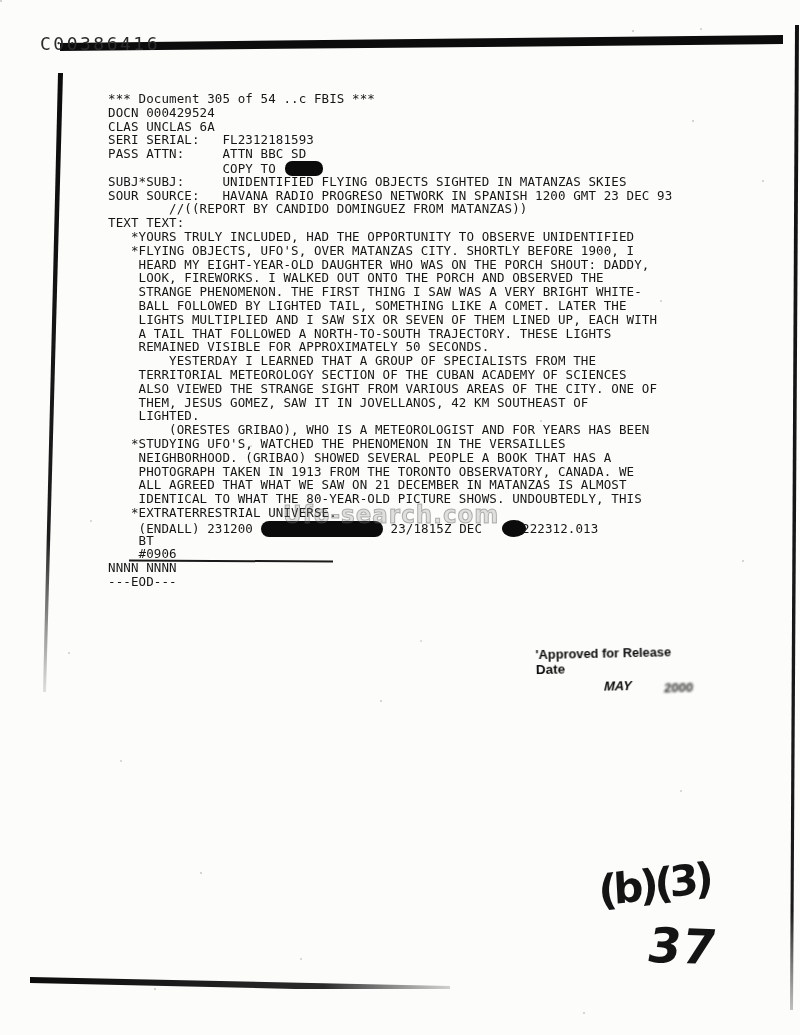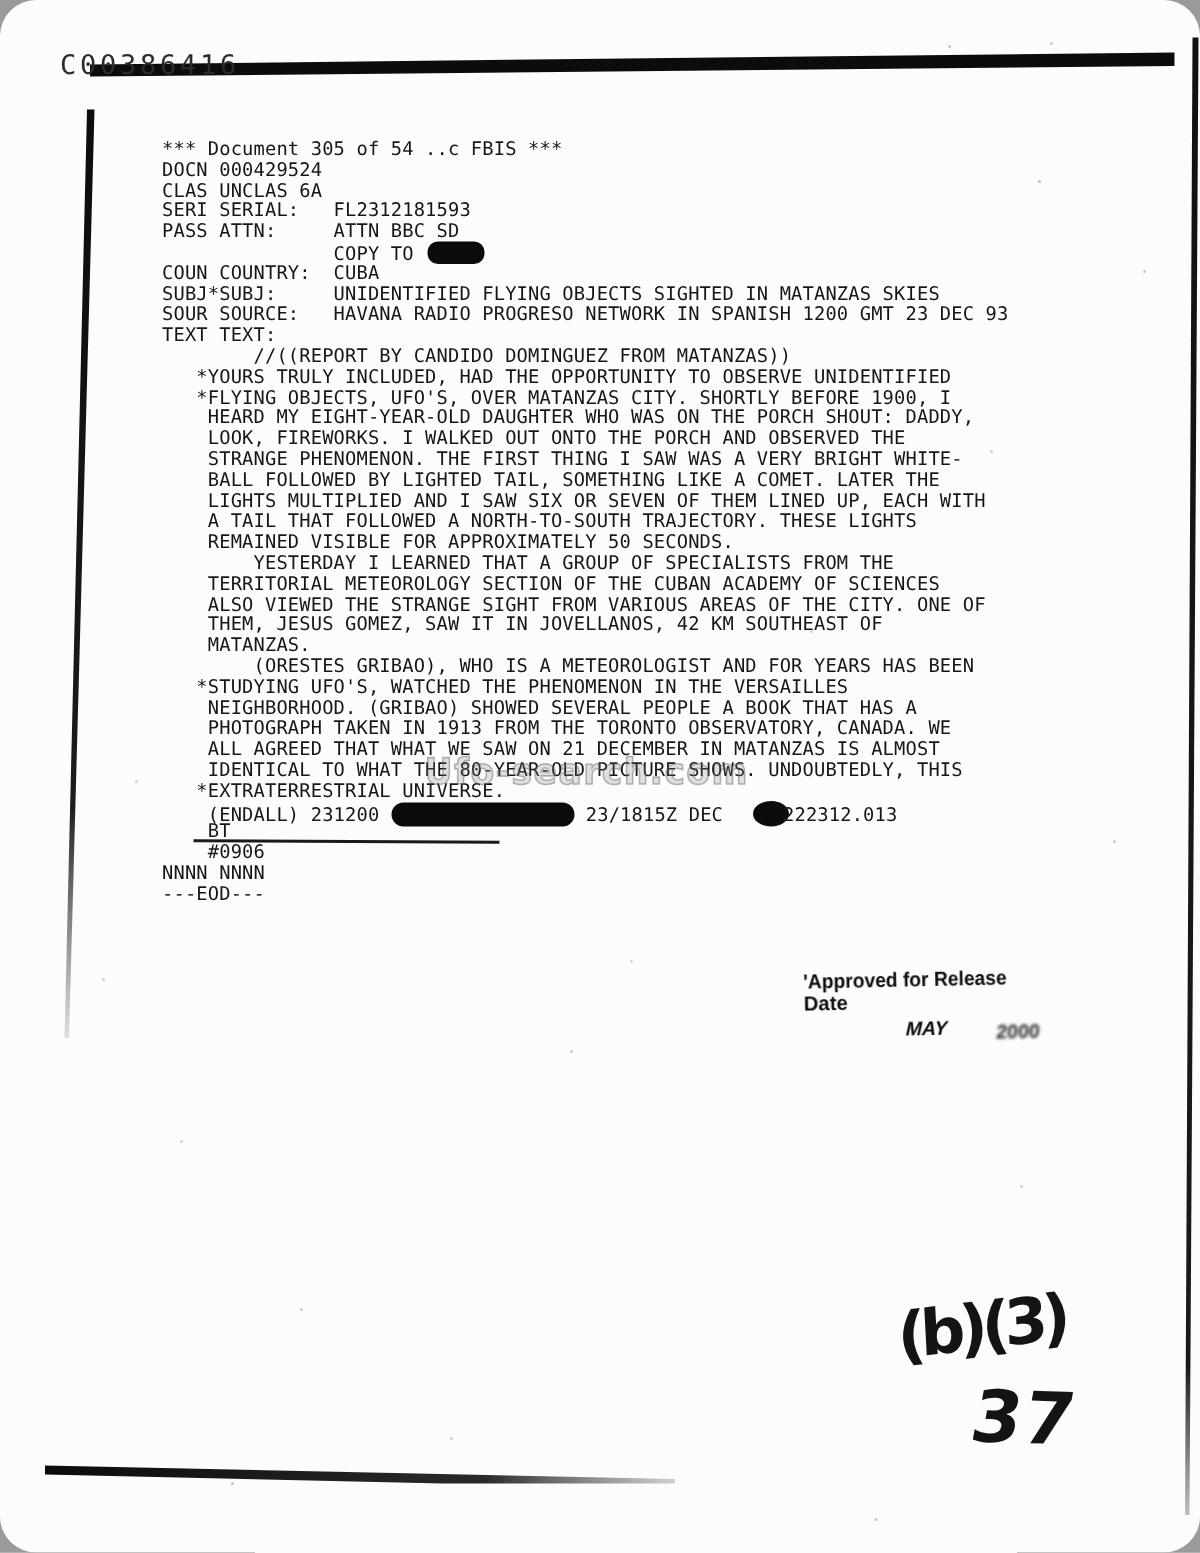--- a/index.html
+++ b/index.html
@@ -1,19 +1,19 @@
 <!DOCTYPE html>
 <html><head>
 <meta charset="utf-8">
 <style>
   html,body{margin:0;padding:0;background:#9a9a9a;}
   .page{
     position:relative;width:800px;height:1035px;margin:0 auto;
     background:#fcfcfa;overflow:hidden;
-    font-family:"DejaVu Sans Mono",monospace;color:#161616;border-radius:24px;
+    font-family:"DejaVu Sans Mono",monospace;color:#161616;
   }
   .artifacts{position:absolute;left:0;top:0;width:800px;height:1035px;pointer-events:none;}
   .doc-number{
     position:absolute;left:40px;top:33px;
     font-family:"DejaVu Sans Mono",monospace;font-size:18px;letter-spacing:2.5px;
     color:#2b2b2b;
   }
   .doc-text{
     position:absolute;left:108px;top:92px;
     font-size:12.5px;line-height:13.8px;font-weight:normal;
@@ -112,39 +112,38 @@
   <div class="doc-text">
     <div>
         <div class="tl">*** Document 305 of 54 ..c FBIS ***</div>
         <div class="tl">DOCN 000429524</div>
         <div class="tl">CLAS UNCLAS 6A</div>
         <div class="tl">SERI SERIAL:   FL2312181593</div>
         <div class="tl">PASS ATTN:     ATTN BBC SD</div>
       </div>
     <div class="tl"><span>               COPY TO </span><span class="copy-blob"></span></div>
     <div>
-        <div class="tl">COUN COUNTRY:  CUBA</div>
         <div class="tl">SUBJ*SUBJ:     UNIDENTIFIED FLYING OBJECTS SIGHTED IN MATANZAS SKIES</div>
         <div class="tl">SOUR SOURCE:   HAVANA RADIO PROGRESO NETWORK IN SPANISH 1200 GMT 23 DEC 93</div>
+        <div class="tl">        //((REPORT BY CANDIDO DOMINGUEZ FROM MATANZAS))</div>
         <div class="tl">TEXT TEXT:</div>
-        <div class="tl">        //((REPORT BY CANDIDO DOMINGUEZ FROM MATANZAS))</div>
         <div class="tl">   *YOURS TRULY INCLUDED, HAD THE OPPORTUNITY TO OBSERVE UNIDENTIFIED</div>
         <div class="tl">   *FLYING OBJECTS, UFO'S, OVER MATANZAS CITY. SHORTLY BEFORE 1900, I</div>
         <div class="tl">    HEARD MY EIGHT-YEAR-OLD DAUGHTER WHO WAS ON THE PORCH SHOUT: DADDY,</div>
         <div class="tl">    LOOK, FIREWORKS. I WALKED OUT ONTO THE PORCH AND OBSERVED THE</div>
         <div class="tl">    STRANGE PHENOMENON. THE FIRST THING I SAW WAS A VERY BRIGHT WHITE-</div>
         <div class="tl">    BALL FOLLOWED BY LIGHTED TAIL, SOMETHING LIKE A COMET. LATER THE</div>
         <div class="tl">    LIGHTS MULTIPLIED AND I SAW SIX OR SEVEN OF THEM LINED UP, EACH WITH</div>
         <div class="tl">    A TAIL THAT FOLLOWED A NORTH-TO-SOUTH TRAJECTORY. THESE LIGHTS</div>
         <div class="tl">    REMAINED VISIBLE FOR APPROXIMATELY 50 SECONDS.</div>
         <div class="tl">        YESTERDAY I LEARNED THAT A GROUP OF SPECIALISTS FROM THE</div>
         <div class="tl">    TERRITORIAL METEOROLOGY SECTION OF THE CUBAN ACADEMY OF SCIENCES</div>
         <div class="tl">    ALSO VIEWED THE STRANGE SIGHT FROM VARIOUS AREAS OF THE CITY. ONE OF</div>
         <div class="tl">    THEM, JESUS GOMEZ, SAW IT IN JOVELLANOS, 42 KM SOUTHEAST OF</div>
-        <div class="tl">    MATANZAS.</div>
+        <div class="tl">    LIGHTED.</div>
         <div class="tl">        (ORESTES GRIBAO), WHO IS A METEOROLOGIST AND FOR YEARS HAS BEEN</div>
         <div class="tl">   *STUDYING UFO'S, WATCHED THE PHENOMENON IN THE VERSAILLES</div>
         <div class="tl">    NEIGHBORHOOD. (GRIBAO) SHOWED SEVERAL PEOPLE A BOOK THAT HAS A</div>
         <div class="tl">    PHOTOGRAPH TAKEN IN 1913 FROM THE TORONTO OBSERVATORY, CANADA. WE</div>
         <div class="tl">    ALL AGREED THAT WHAT WE SAW ON 21 DECEMBER IN MATANZAS IS ALMOST</div>
         <div class="tl">    IDENTICAL TO WHAT THE 80-YEAR-OLD PICTURE SHOWS. UNDOUBTEDLY, THIS</div>
         <div class="tl">   *EXTRATERRESTRIAL UNIVERSE.</div>
       </div>
     <div class="tl"><span>    (ENDALL) 231200</span><span class="redaction-bar"></span><span> 23/1815Z DEC</span><span class="redaction-blob"></span><span>222312.013</span></div>
     <div>

